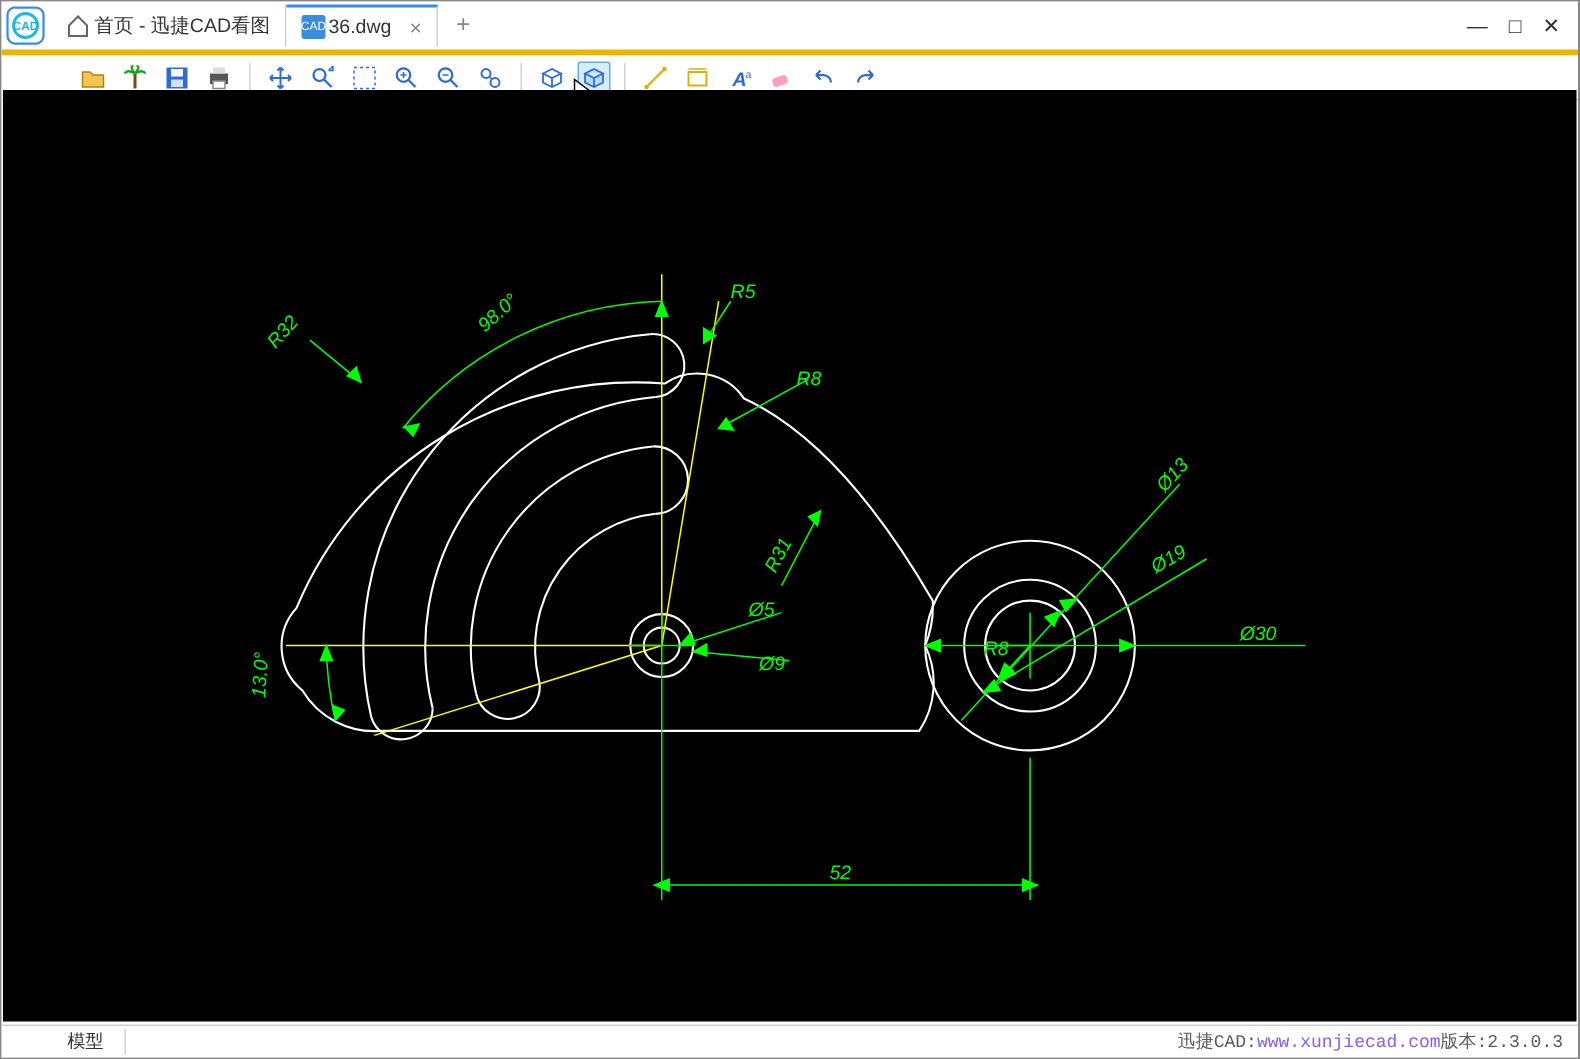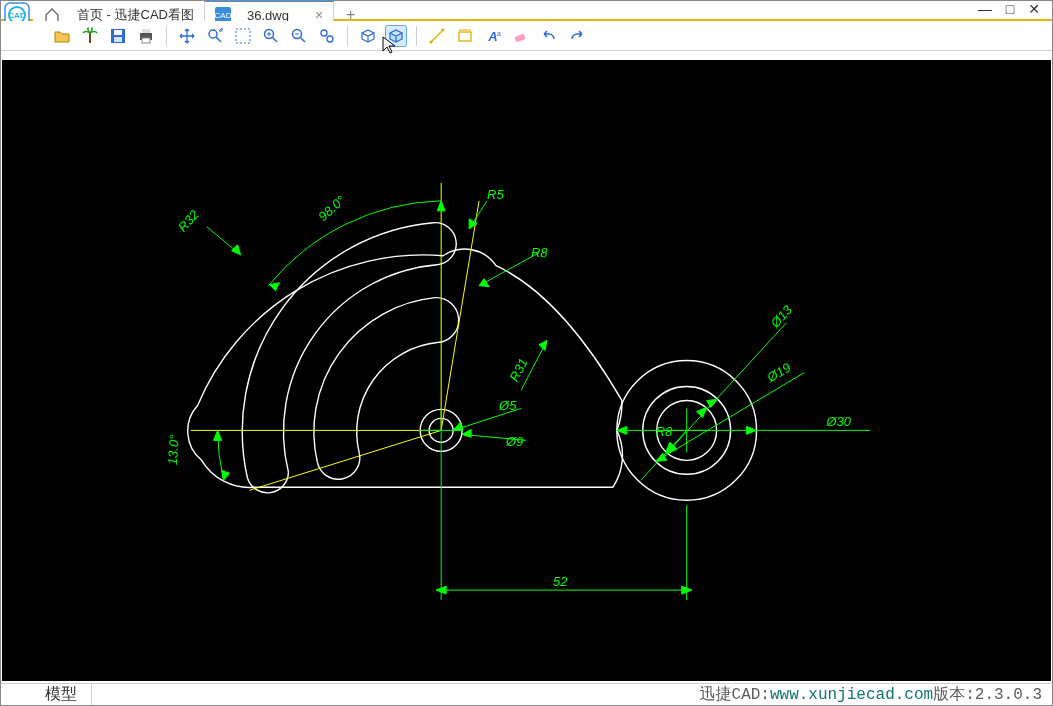--- a/index.html
+++ b/index.html
@@ -8,39 +8,39 @@
     font-size: 12px;
     background: #fff;
     width: 1053px;
     height: 706px;
     overflow: hidden;
     position: relative;
     border: 1px solid #888;
   }
   
   .titlebar {
-    height: 20px;
+    height: 36px;
     display: flex;
-    align-items: flex-start;
+    align-items: center;
     background: #fff;
-    border-bottom: 2px solid #eab308;
+    border-bottom: 4px solid #eab308;
   }
   .app-icon {
     width: 32px; height: 28px;
     display:flex; align-items:center; justify-content:center;
   }
   .app-icon svg { display:block; }
   .tab {
     display: flex; align-items:center;
     padding: 0 10px;
     border-right: 1px solid #cfcfcf;
     height: 28px;
     font-size: 13px;
     color: #333;
-    gap: 16px;
+    gap: 2px;
     position: relative;
   }
   .tab.home {
     background: #fff;
   }
   .tab.active {
     background: #fff;
     border-top: 2px solid #3a8dde;
     margin-top: -1px;
   }
@@ -110,41 +110,41 @@
   .canvas-area svg { width:100%; height:100%; display:block;}
   
   .bottom-bar {
     position:absolute;
     left:0; right:0; bottom:0;
     height:22px;
     display:flex;
     align-items:center;
     background:#fff;
     border-top:1px solid #cfcfcf;
-    font-size:16px;
+    font-size:12px;
   }
   .model-tab {
     display:flex; align-items:center;
     padding:0 14px;
     background:#fff;
     border-right:1px solid #cfcfcf;
     color:#333;
   }
   .model-sep {
     width:8px;
     background:linear-gradient(135deg, transparent 45%, #aaa 50%, transparent 55%);
   }
   .status-text {
     margin-left:auto;
     display:flex; align-items:center;
     padding-right:10px;
     color:#5c5c5c;
     font-family:Liberation Mono, monospace;
   }
-  .status-text .link { color:#0f766e; }
+  .status-text .link { color:#8b5cf6; }
   .dim-txt {
     font-family: Arial, sans-serif;
     font-size: 13px;
     fill:#00ff00;
     font-style: italic;
   }
 </style>
 </head>
 <body>
 

